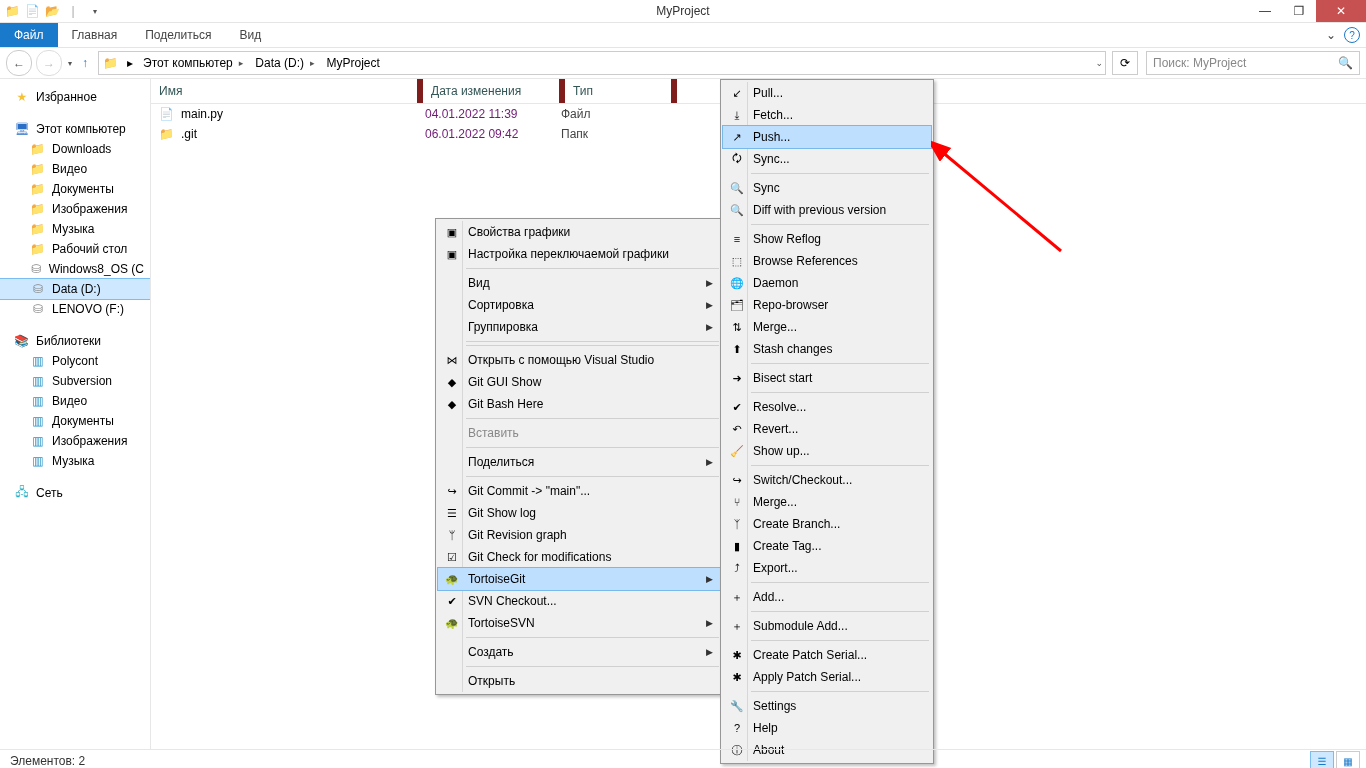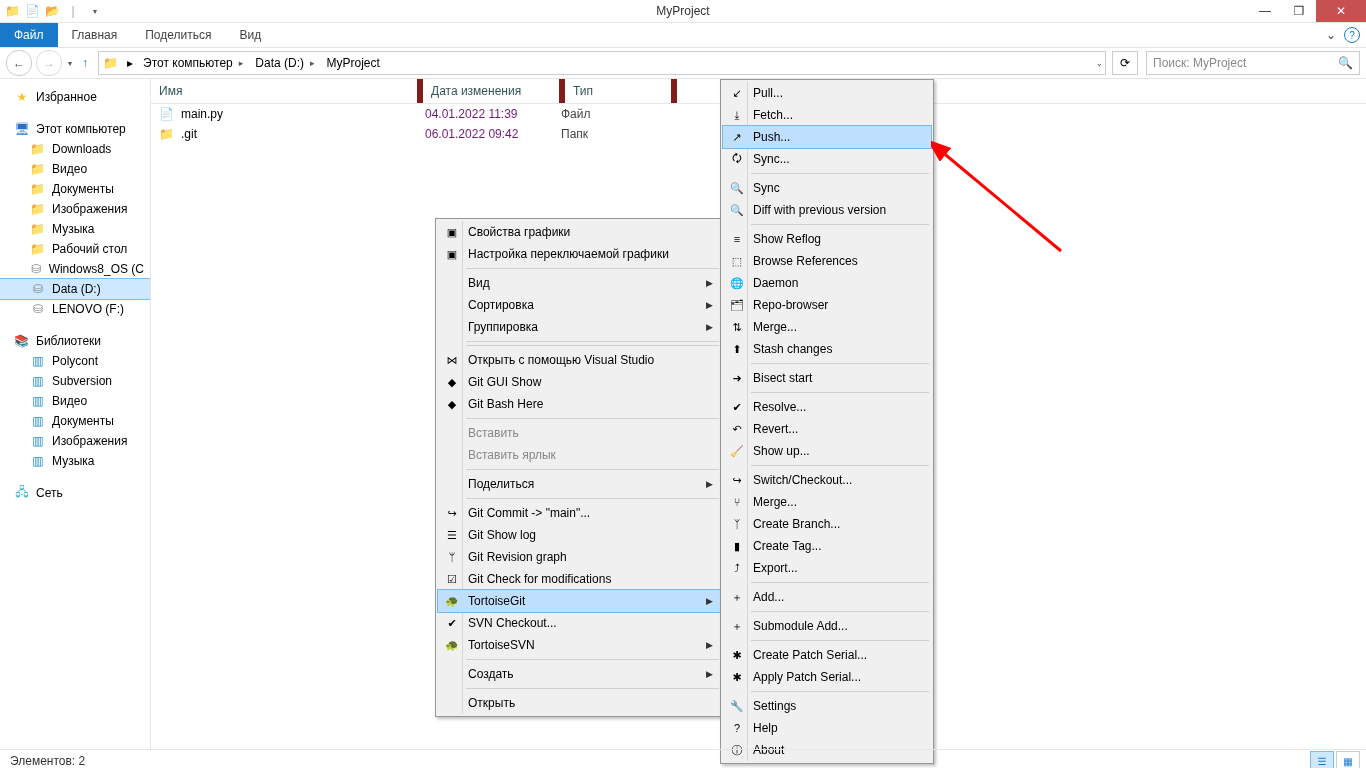--- a/index.html
+++ b/index.html
@@ -273,23 +273,20 @@
           <span>Git GUI Show</span>
         </div>
         <div class="mi">
           <span class="icn">◆</span>
           <span>Git Bash Here</span>
         </div>
         <div class="msep"></div>
         <div class="mi disabled">
           <span>Вставить</span>
         </div>
-        <div class="mi disabled">
-          <span>Вставить ярлык</span>
-        </div>
         <div class="msep"></div>
         <div class="mi">
           <span>Поделиться</span>
           <span class="sub">▶</span>
         </div>
         <div class="msep"></div>
         <div class="mi">
           <span class="icn">↪</span>
           <span>Git Commit -&gt; "main"...</span>
         </div>

